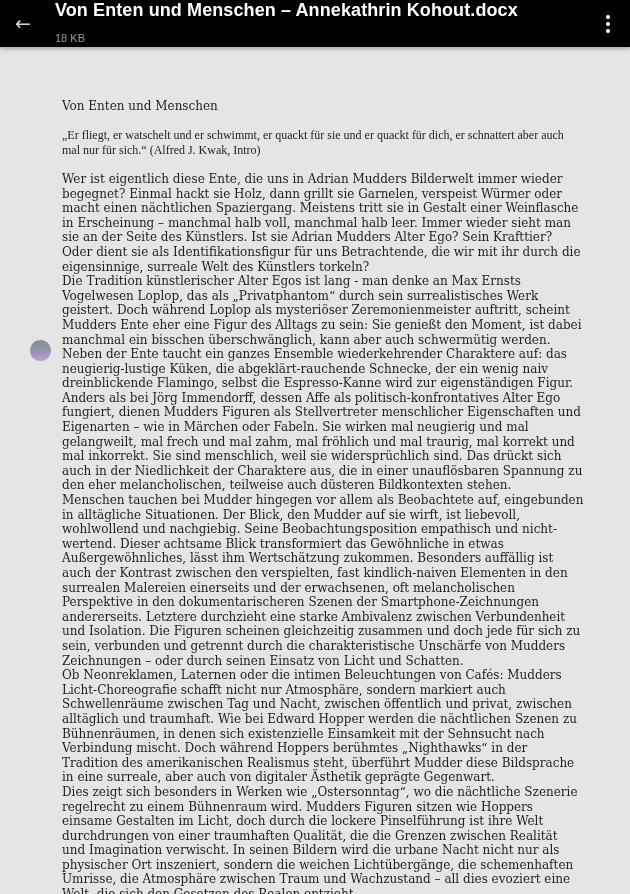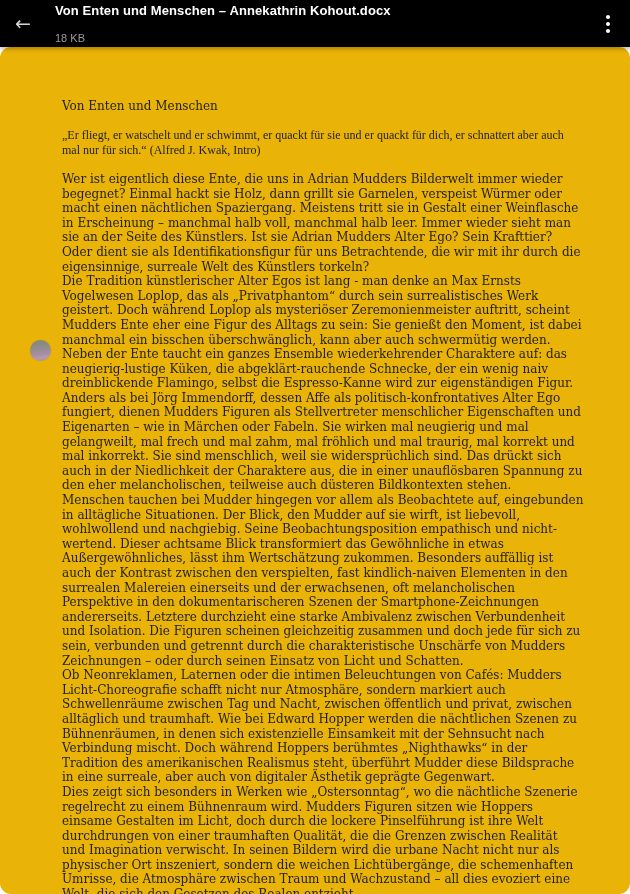--- a/index.html
+++ b/index.html
@@ -39,21 +39,21 @@
   .header-text {
     flex: 1;
     display: flex;
     flex-direction: column;
     justify-content: center;
     padding-left: 9px;
     overflow: hidden;
   }
   .header-title {
     color: #ffffff;
-    font-size: 13px;
+    font-size: 18px;
     font-weight: bold;
     line-height: 17px;
     white-space: nowrap;
     overflow: hidden;
     text-overflow: ellipsis;
     letter-spacing: 0.1px;
   }
   .header-subtitle {
     color: #9b9b9b;
     font-size: 11px;
@@ -74,23 +74,22 @@
     width: 4px;
     height: 4px;
     border-radius: 50%;
     background: #ffffff;
   }
 
   
   .document-page {
     position: absolute;
     top: 47px; left: 0; right: 0; bottom: 0;
-    background: #eab308;
+    background: #e5e5e5;
     overflow: hidden;
-    border-radius: 11px;
   }
   .doc-content {
     padding: 52px 46px 40px 62px;
     font-family: "DejaVu Serif", serif;
     font-size: 12px;
     line-height: 14.6px;
     color: #1f1f1f;
     text-align: left;
   }
   .doc-content p { margin: 0; }

